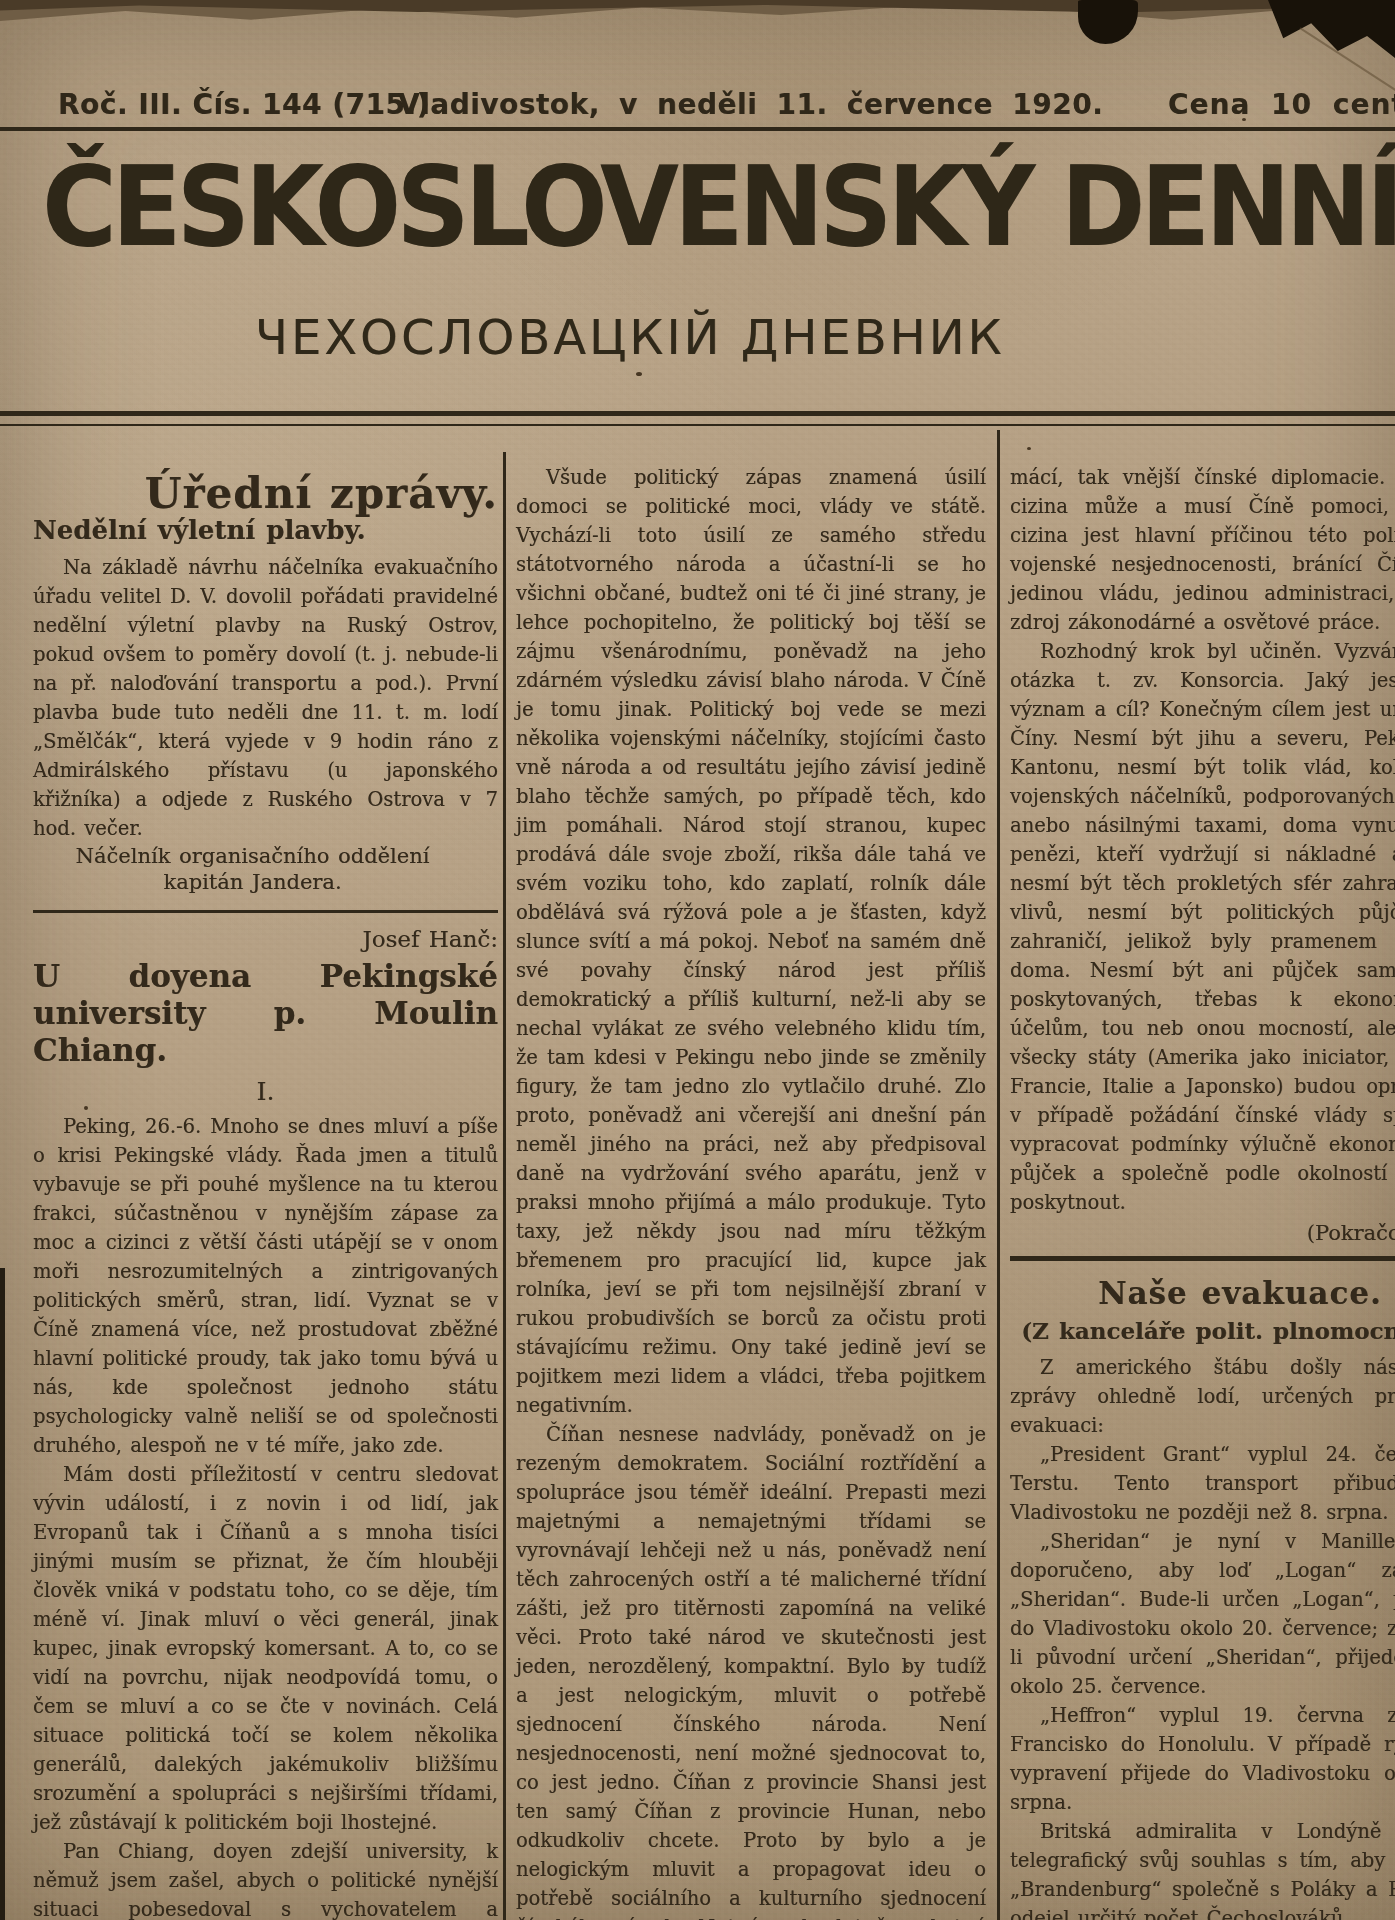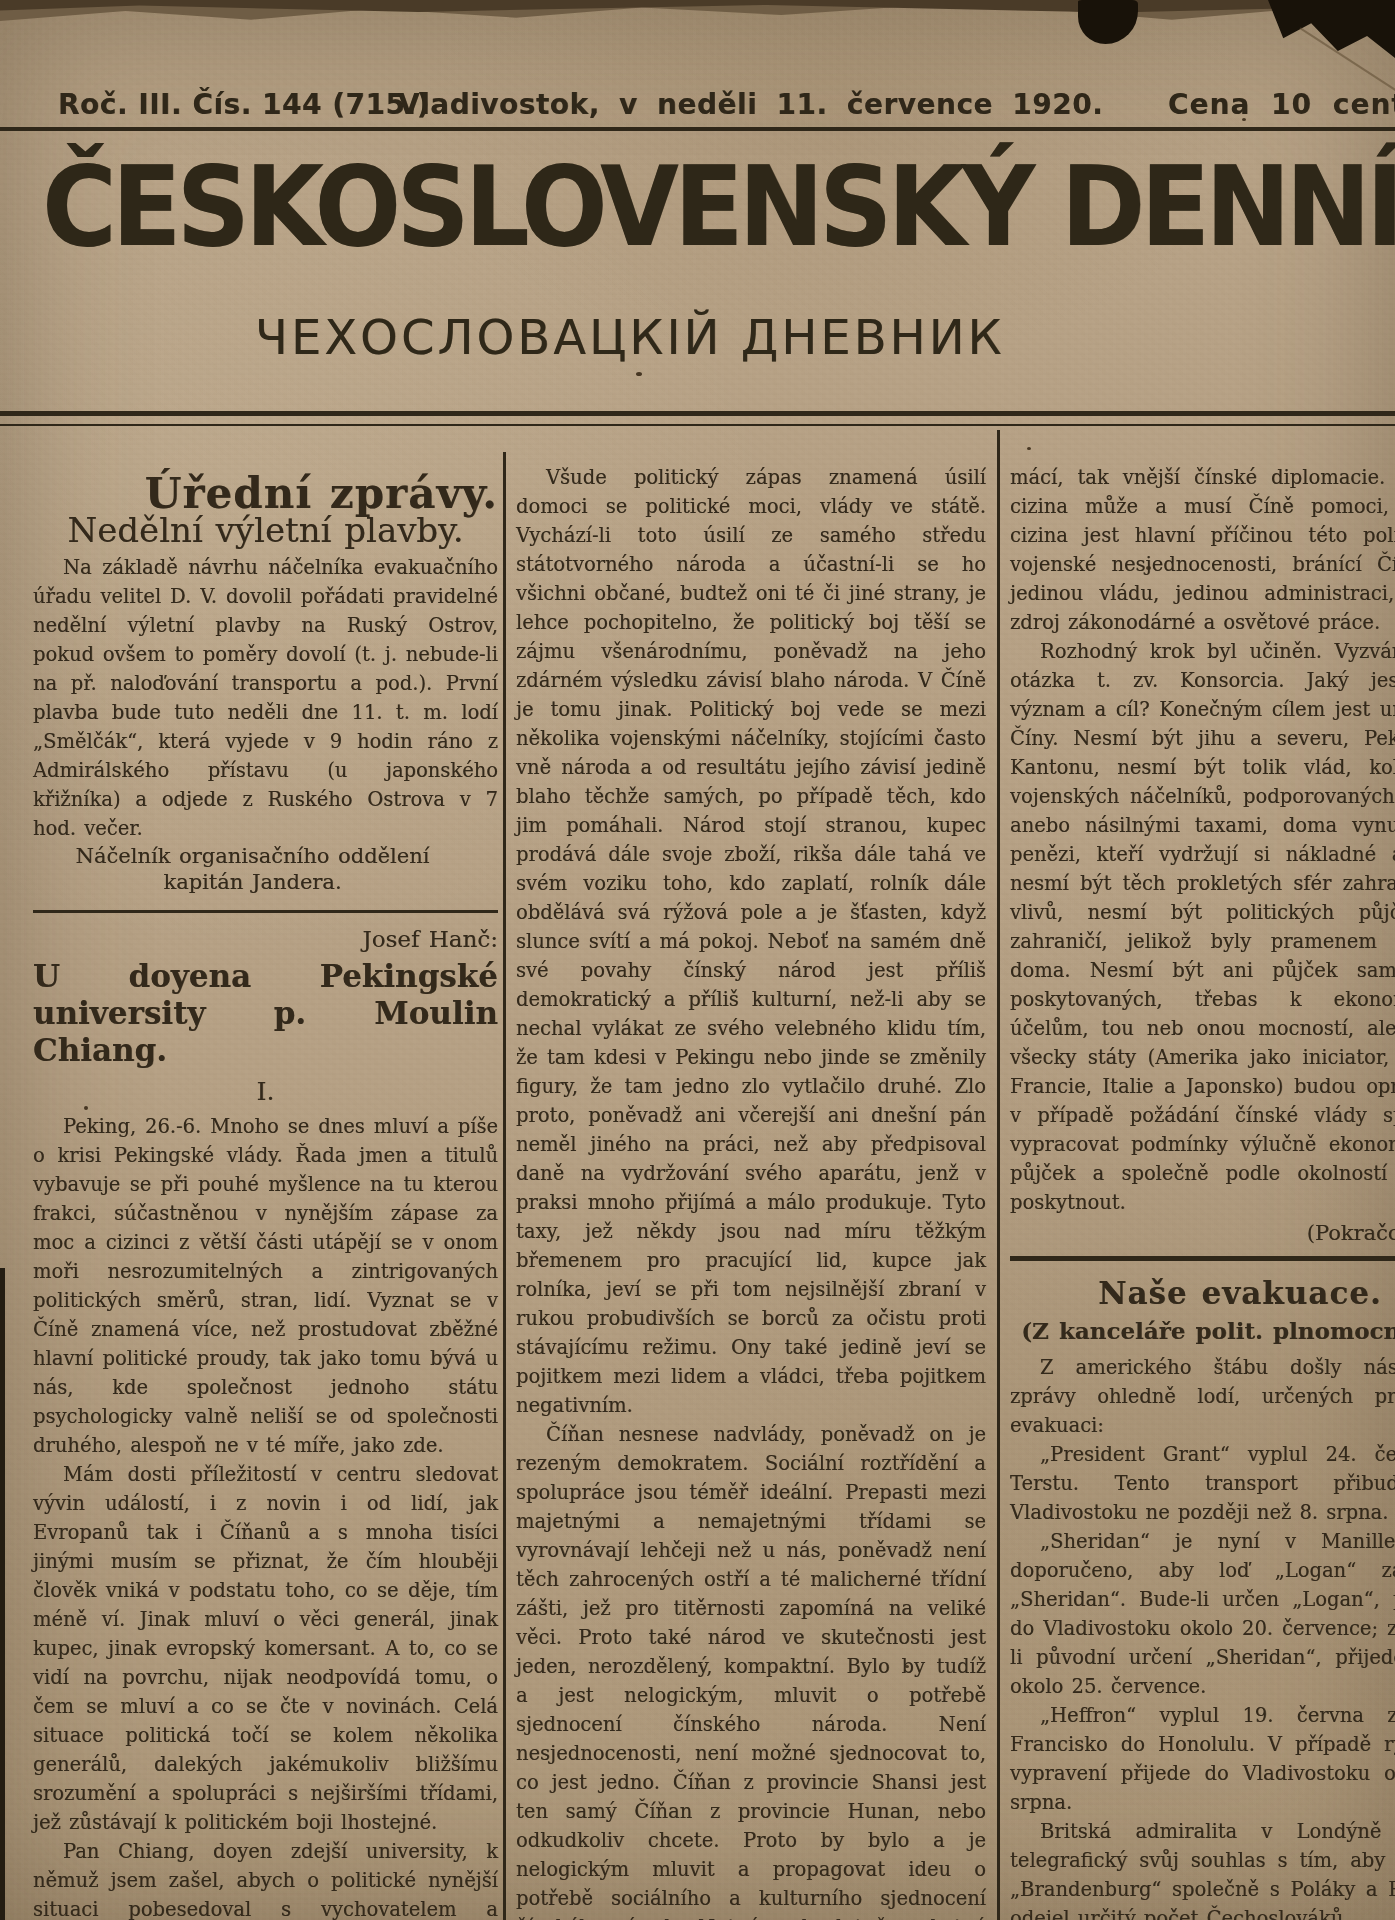--- a/index.html
+++ b/index.html
@@ -71,21 +71,21 @@
   }
 
   
   .col{position:absolute;text-align:justify;font-size:19.5px;line-height:29px;word-spacing:2px;color:#33291b;}
   .col1{left:33px;top:455px;width:465px;}
   .col2{left:516px;top:463px;width:470px;}
   .col3{left:1010px;top:463px;width:460px;}
   .p{margin:0;text-indent:30px;}
   .p.noindent{text-indent:0;}
   .h-ured{font-size:42px;font-weight:bold;text-align:right;letter-spacing:1px;margin:24px 0 8px;}
-  .h-sub{font-size:34px;font-weight:normal;text-align:center;margin:0 0 8px;}
+  .h-sub{font-size:26px;font-weight:bold;margin:0 0 8px;}
   .sig{text-align:center;margin-right:26px;font-size:21px;line-height:26px;}
   .colrule{height:3px;background:#2f2719;margin:15px 0 12px;}
   .byline{font-size:23px;text-align:right;margin:2px 0 4px 12px;}
   .h-doyen{font-size:31px;font-weight:bold;line-height:37px;margin:2px 0 8px;}
   .part{font-size:25px;text-align:center;margin:2px 0 6px;}
   .pokr{text-align:right;font-size:21px;margin:2px 0 8px;padding-right:10px;}
   .heavy{height:5px;background:#2f2719;margin:8px 0 18px;}
   .h-nase{font-size:31px;font-weight:bold;text-align:center;letter-spacing:1px;margin:0 0 8px;}
   .h-kanc{font-size:23px;font-weight:bold;text-align:center;margin:0 0 8px;}
 </style>

